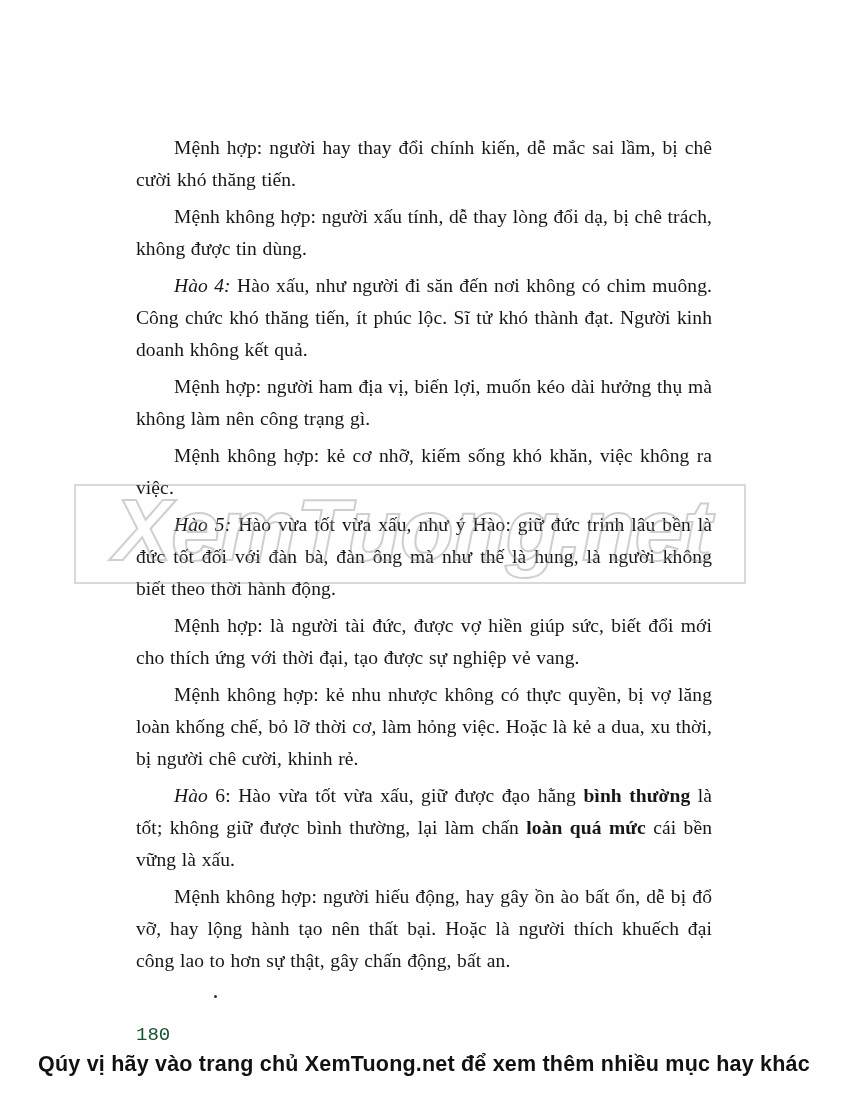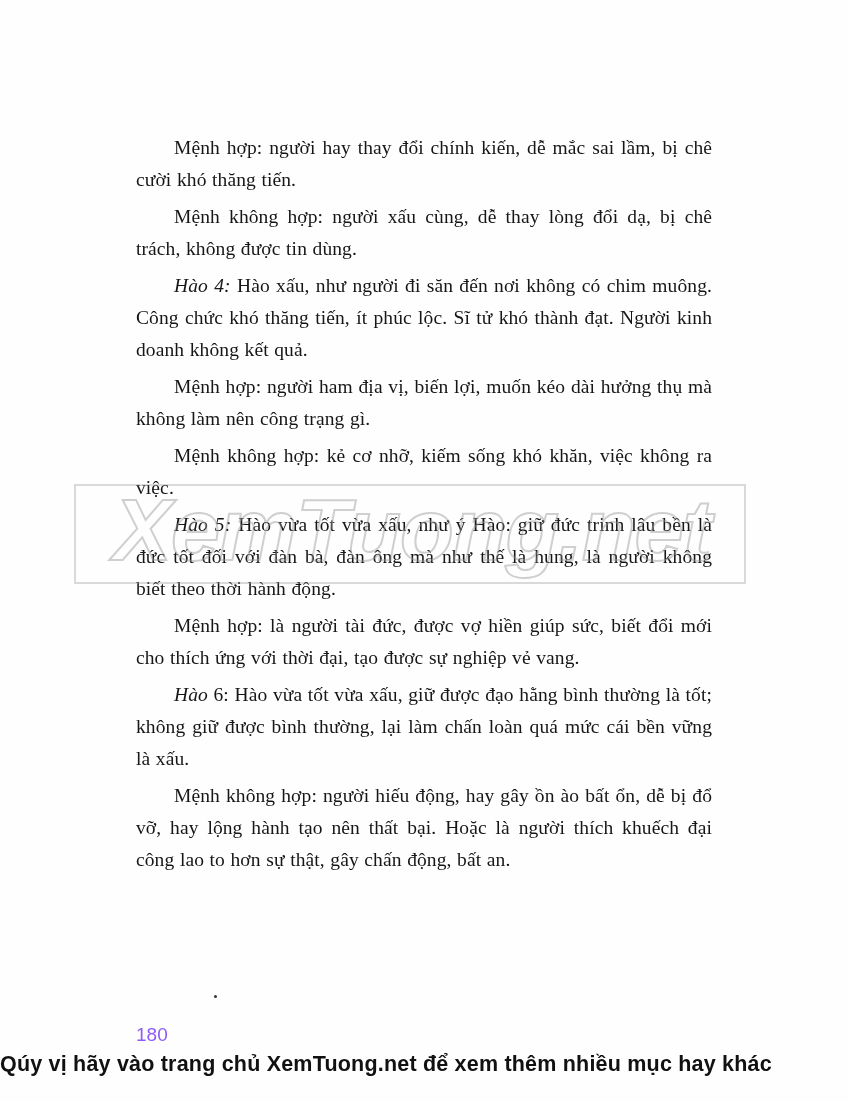--- a/index.html
+++ b/index.html
@@ -39,21 +39,21 @@
     word-spacing: 0.6px;
     color: #161616;
   }
 
   .para:last-child { margin-bottom: 10px; }
 
   .it {
     font-style: italic;
   }
   .bd {
-    font-weight: normal;
+    font-weight: bold;
   }
 
   
   #watermark {
     position: absolute;
     left: 62px;
     top: 470px;
     width: 700px;
     height: 130px;
     pointer-events: none;
@@ -82,67 +82,69 @@
     width: 668px;
     height: 96px;
     border: 2px solid rgba(150,150,150,0.35);
   }
 
   #page-number {
     position: absolute;
     left: 136px;
     top: 1024px;
     font-size: 19px;
-    font-family: Liberation Sans, sans-serif;
-    color: #8b5cf6;
+    font-family: Liberation Mono, monospace;
+    color: #14532d;
   }
 
   #dot-mark {
     position: absolute;
     left: 214px;
     top: 995px;
     width: 3px;
     height: 3px;
     background: #333;
     border-radius: 50%;
   }
 
   #footer-banner {
     position: absolute;
     left: 0;
     top: 1052px;
     width: 848px;
+    text-align: center;
     font-family: "Liberation Sans", sans-serif;
     font-size: 21.5px;
     font-weight: bold;
     color: #111;
     letter-spacing: 0.2px;
   }
 </style>
 </head>
 <body>
 
 <div id="page">
 
   <div id="content">
 
     <p class="para"><span>Mệnh hợp: người hay thay đổi chính kiến, dễ mắc sai lầm, bị chê cười khó thăng tiến.</span></p>
 
-    <p class="para"><span>Mệnh không hợp: người xấu cùng, dễ thay lòng đổi dạ, bị chê trách, không được tin dùng.</span></p>
+    <p class="para"><span>Mệnh không hợp: người xấu tính, dễ thay lòng đổi dạ, bị chê trách, không được tin dùng.</span></p>
 
     <p class="para"><span class="it">Hào 4:</span><span> Hào xấu, như người đi săn đến nơi không có chim muông. Công chức khó thăng tiến, ít phúc lộc. Sĩ tử khó thành đạt. Người kinh doanh không kết quả.</span></p>
 
     <p class="para"><span>Mệnh hợp: người ham địa vị, biến lợi, muốn kéo dài hưởng thụ mà không làm nên công trạng gì.</span></p>
 
     <p class="para"><span>Mệnh không hợp: kẻ cơ nhỡ, kiếm sống khó khăn, việc không ra việc.</span></p>
 
     <p class="para"><span class="it">Hào 5:</span><span> Hào vừa tốt vừa xấu, như ý Hào: giữ đức trinh lâu bền là đức tốt đối với đàn bà, đàn ông mà như thế là hung, là người không biết theo thời hành động.</span></p>
 
     <p class="para"><span>Mệnh hợp: là người tài đức, được vợ hiền giúp sức, biết đổi mới cho thích ứng với thời đại, tạo được sự nghiệp vẻ vang.</span></p>
 
+    <p class="para"><span>Mệnh không hợp: kẻ nhu nhược không có thực quyền, bị vợ lăng loàn khống chế, bỏ lỡ thời cơ, làm hỏng việc. Hoặc là kẻ a dua, xu thời, bị người chê cười, khinh rẻ.</span></p>
 
     <p class="para"><span class="it">Hào</span><span> 6: Hào vừa tốt vừa xấu, giữ được đạo hằng </span><span class="bd">bình thường</span><span> là tốt; không giữ được bình thường, lại làm chấn </span><span class="bd">loàn quá mức</span><span> cái bền vững là xấu.</span></p>
 
 
     <p class="para"><span>Mệnh không hợp: người hiếu động, hay gây ồn ào bất ổn, dễ bị đổ vỡ, hay lộng hành tạo nên thất bại. Hoặc là người thích khuếch đại công lao to hơn sự thật, gây chấn động, bất an.</span></p>
 
   </div>
 
   <div id="watermark">
     <div class="wm-box"></div>

